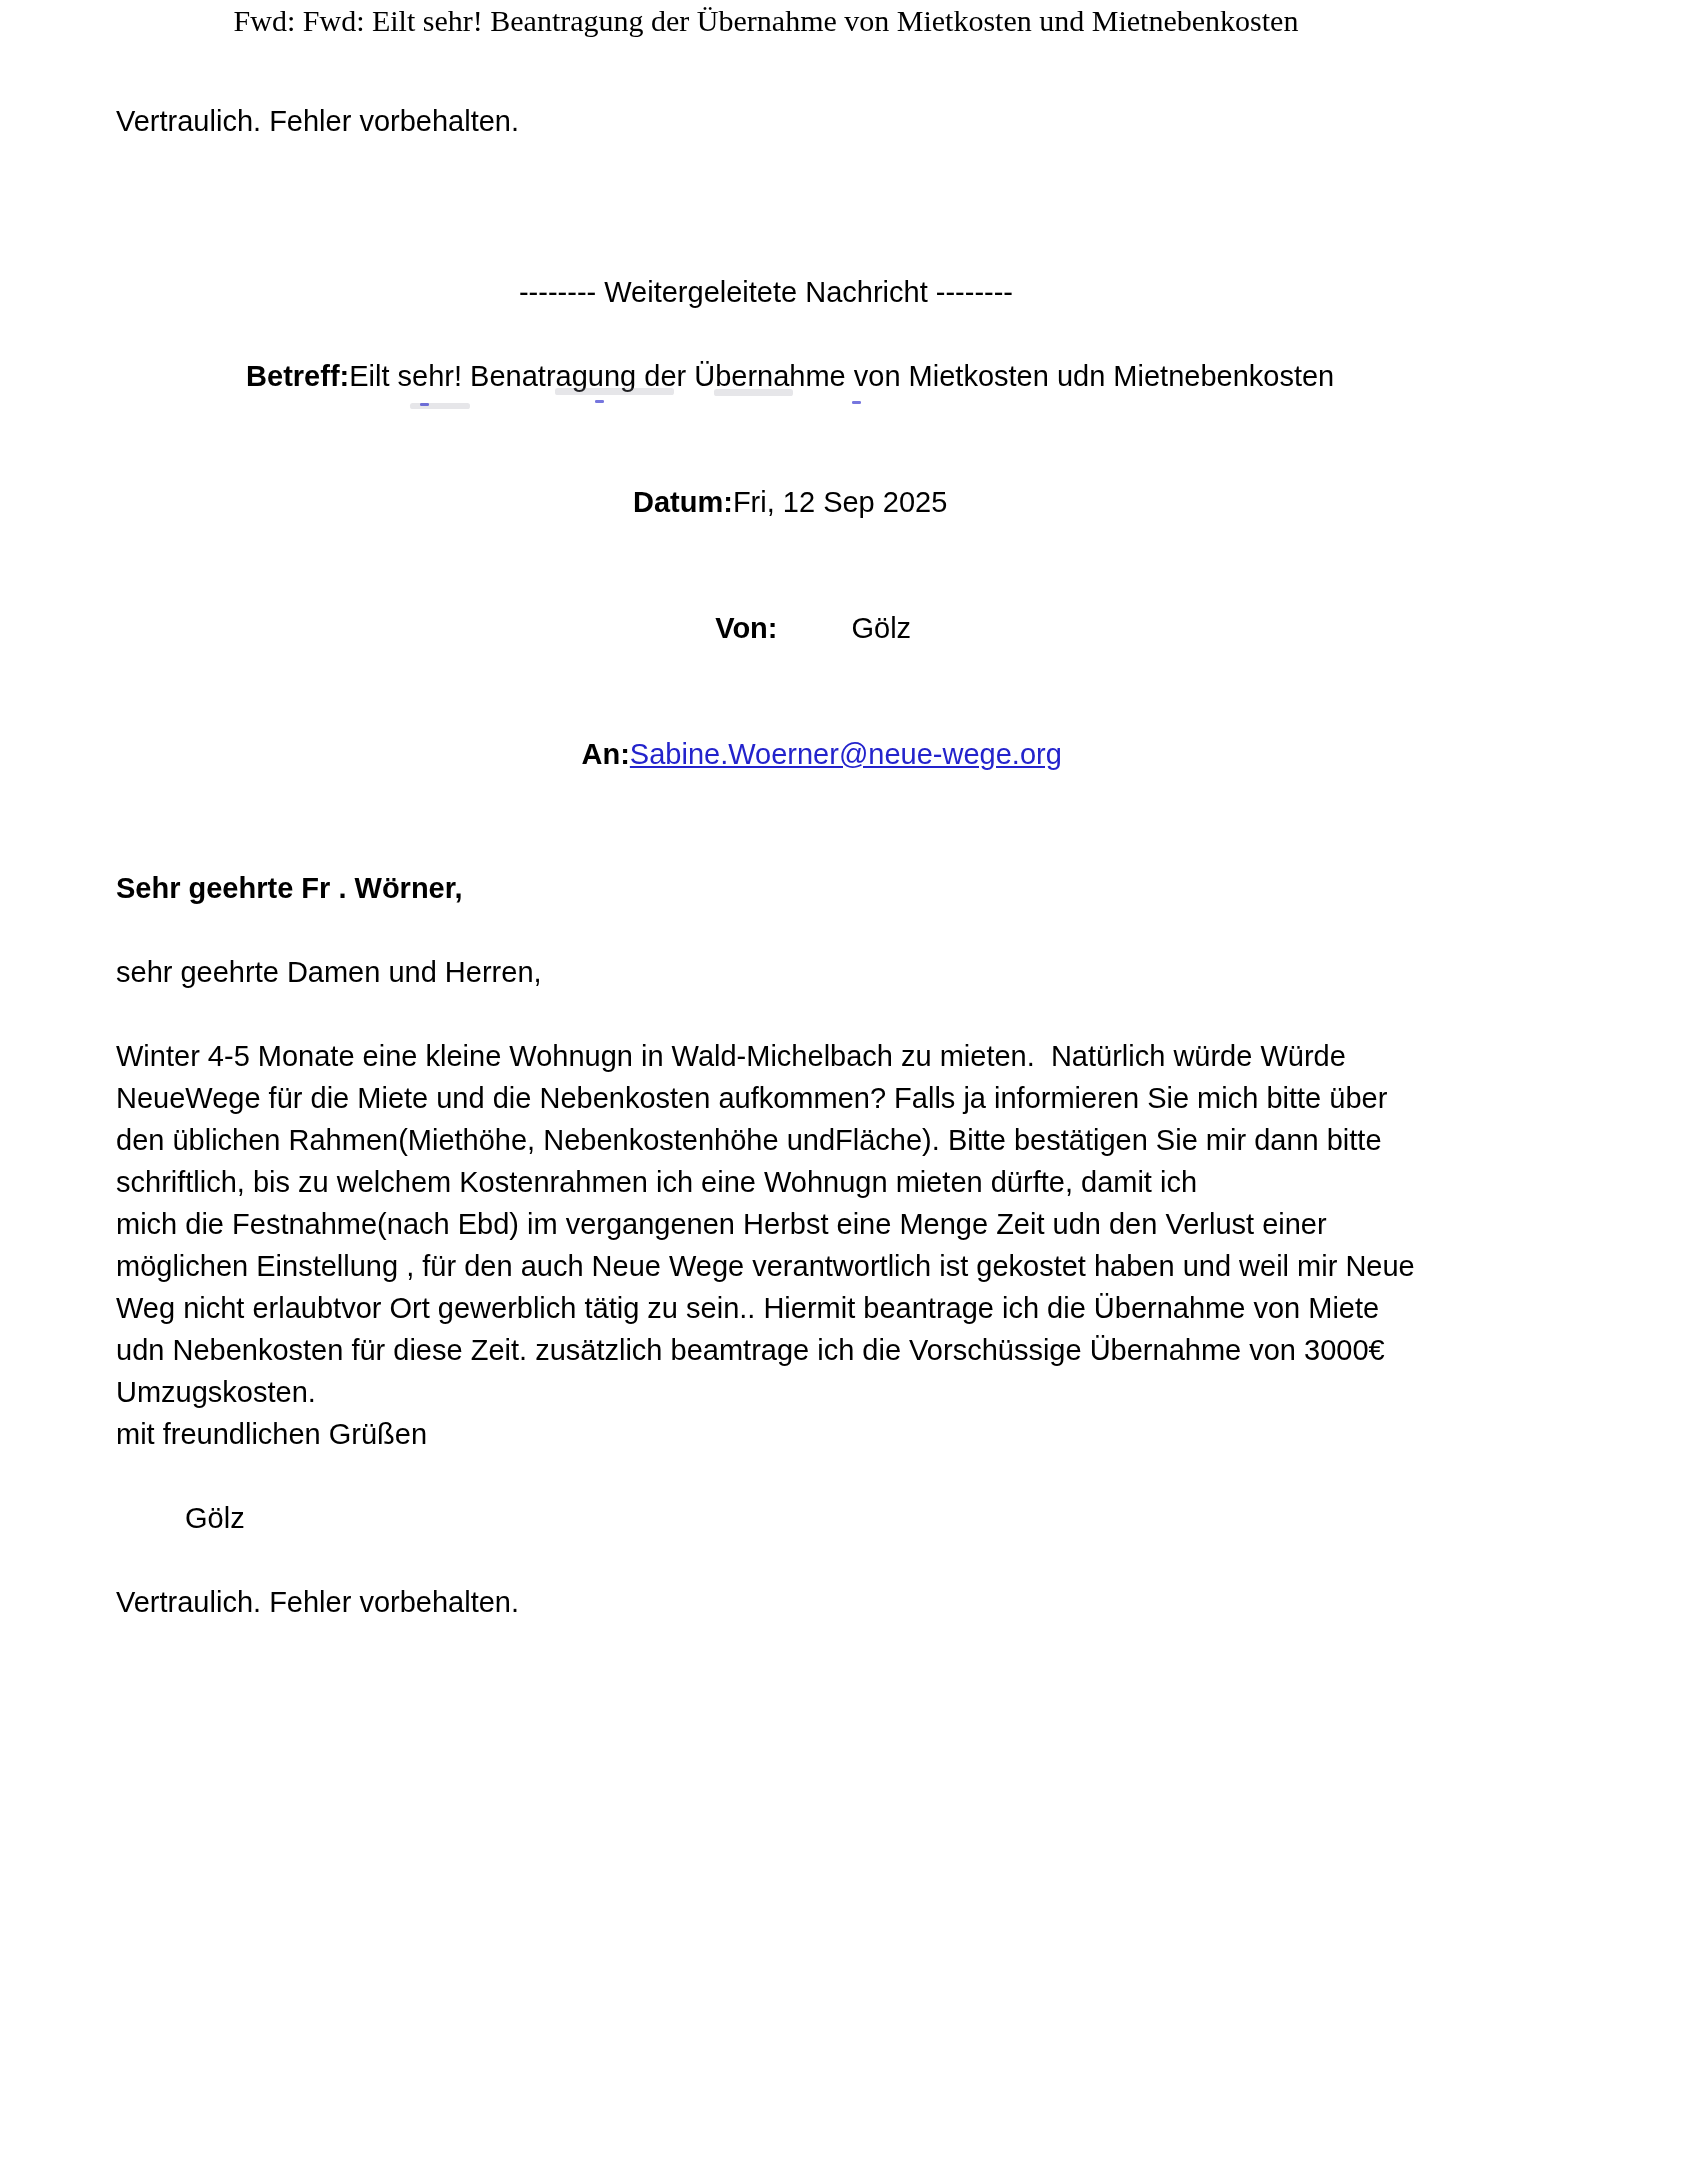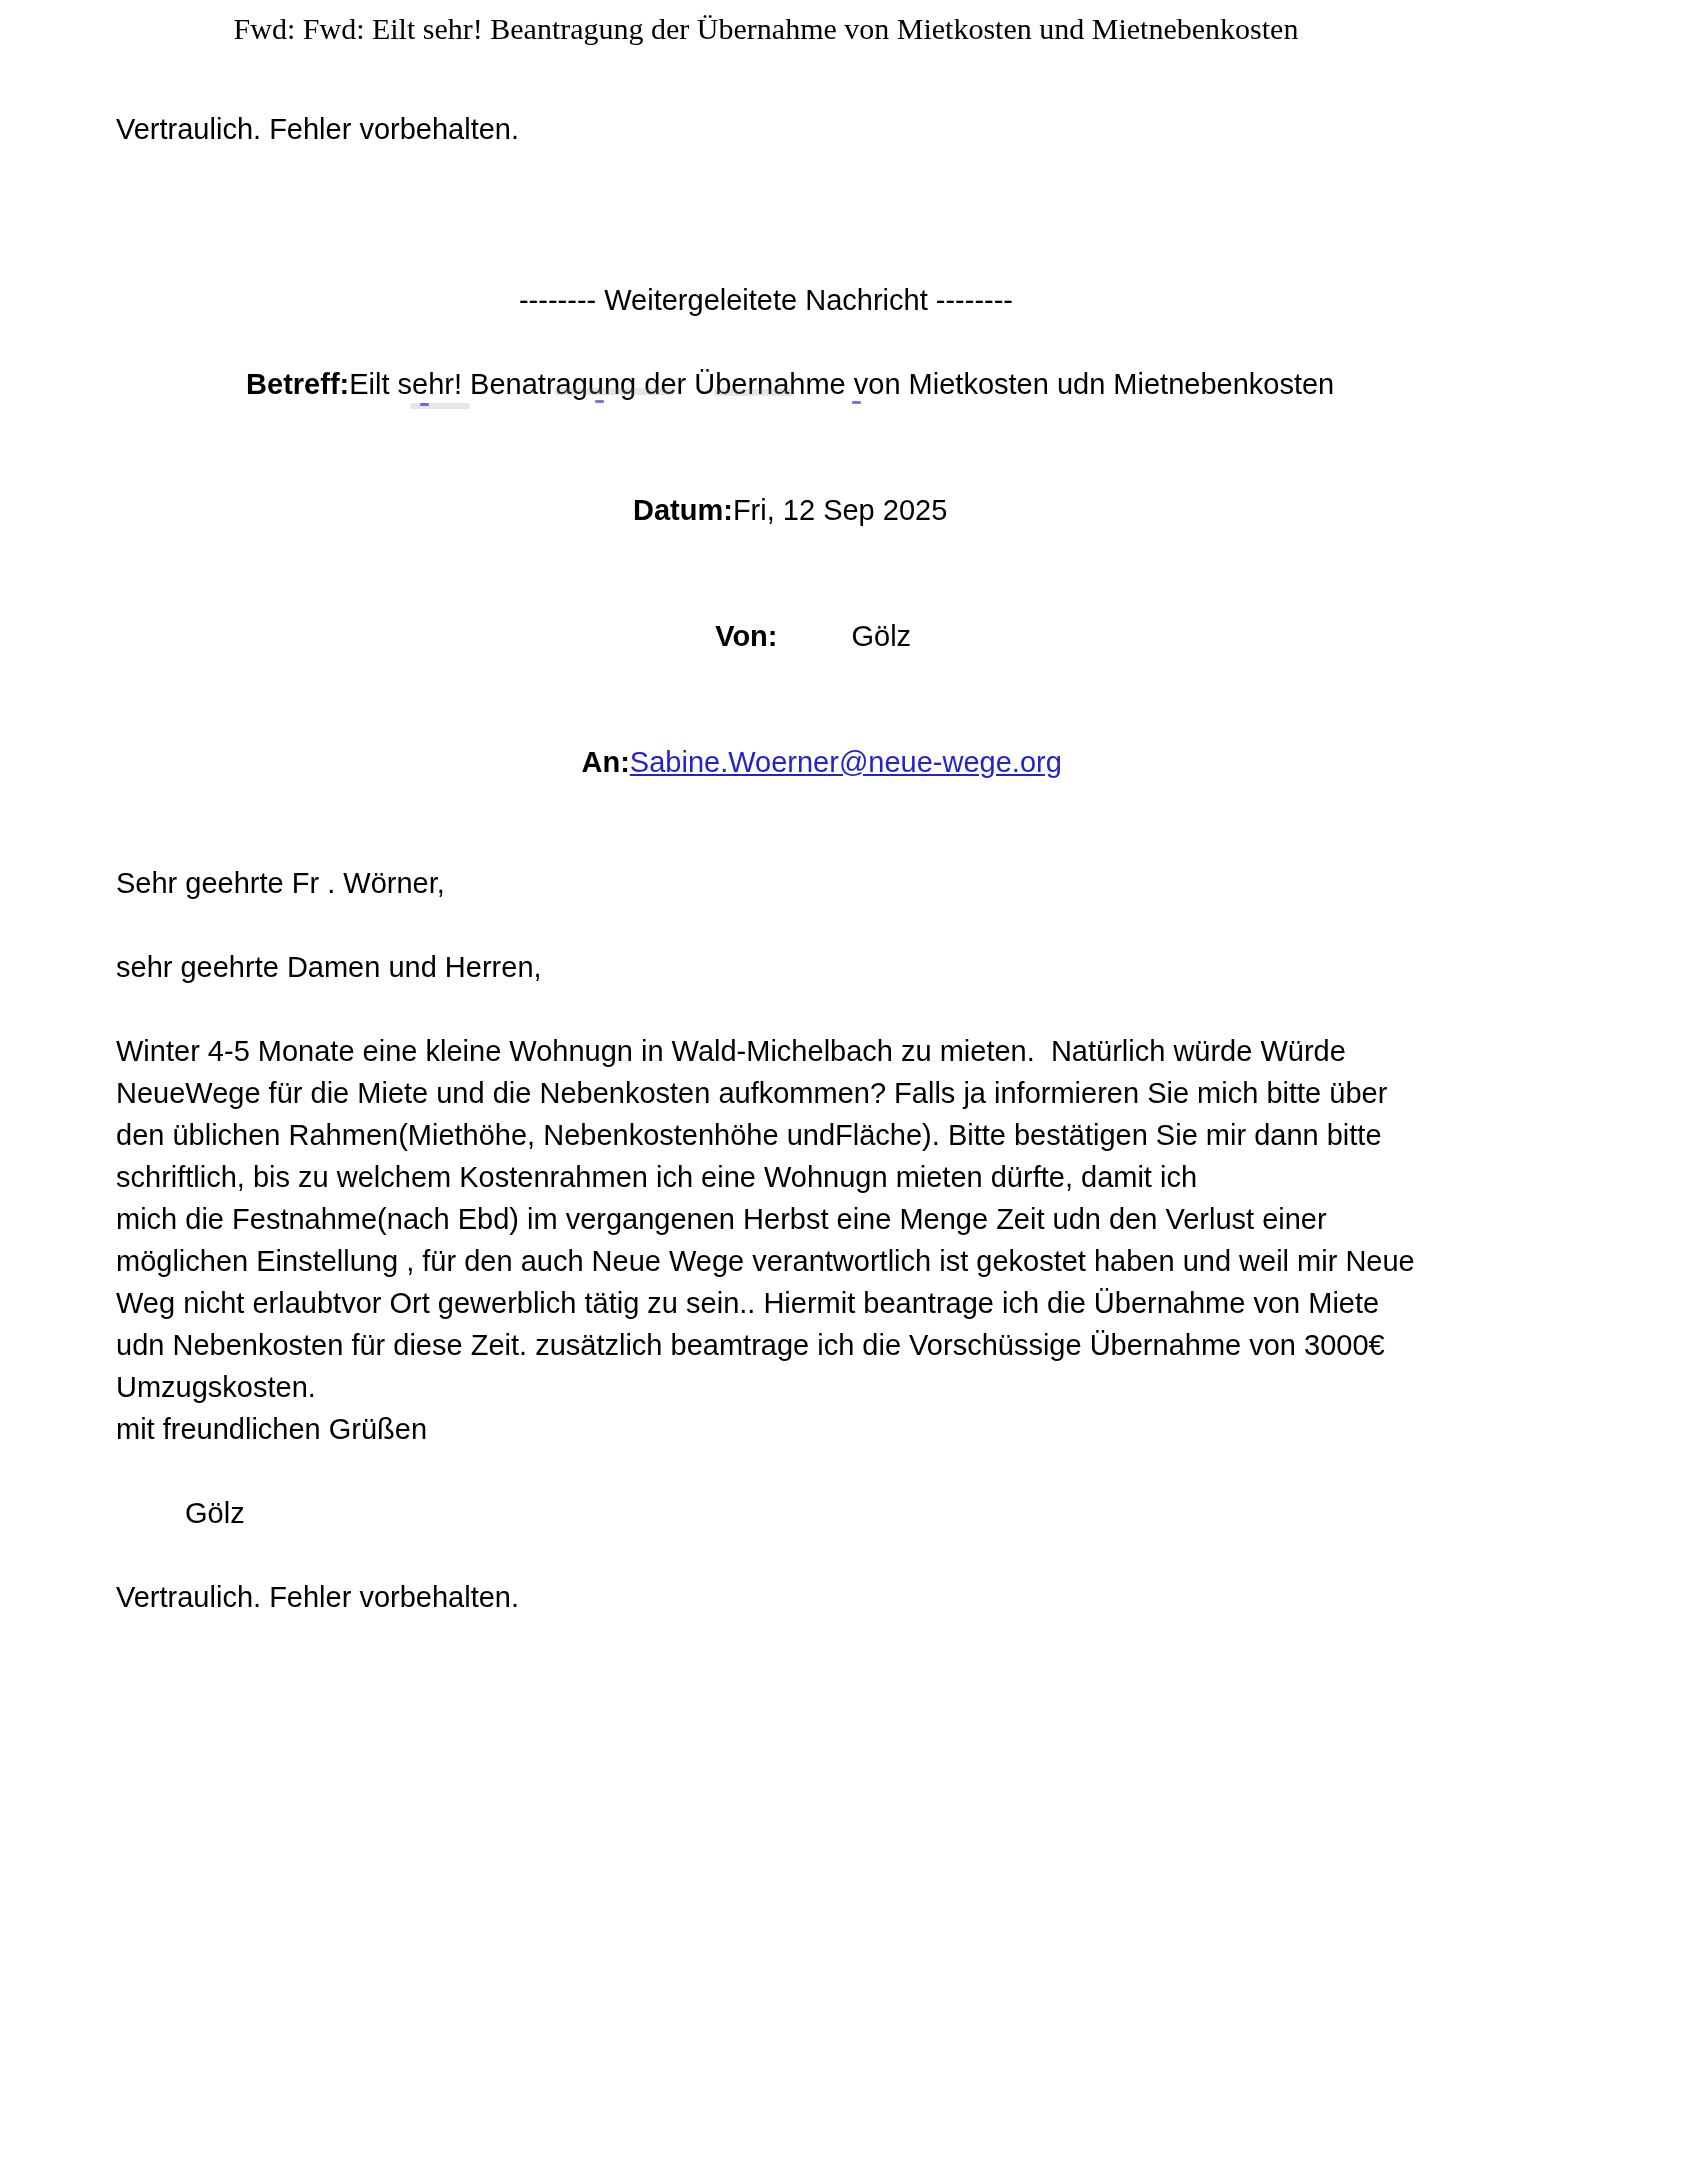--- a/index.html
+++ b/index.html
@@ -10,21 +10,21 @@
   .page {
     position: relative;
     width: 1509px;
     height: 2183px;
     background: #ffffff;
     color: #000000;
     font-family: "Liberation Sans", sans-serif;
     font-size: 29px;
     line-height: 42px;
     box-sizing: border-box;
-    padding: 10px 93px 0 116px;
+    padding: 2px 93px 0 116px;
     overflow: hidden;
   }
   .doc-title {
     font-family: "Liberation Serif", serif;
     font-size: 30px;
     line-height: 37px;
     font-weight: 400;
     text-align: center;
     white-space: pre;
     margin: 0 0 61px 0;
@@ -39,21 +39,21 @@
   .from-line { padding-left: 46px; }
   .from-value { margin-left: 74px; }
   .to-line { padding-left: 63px; }
   .email-link {
     color: #2323cc;
     text-decoration: underline;
     text-decoration-color: #2323cc;
     cursor: pointer;
     margin-top: 29px;
   }
-  .greeting-1 { margin-top: 37px; }
+  .greeting-1 { margin-top: 50px; font-weight: bold; }
   .greeting-2 { margin-top: 42px; }
   .body-paragraph { margin-top: 42px; }
   .closing { }
   .signature { margin-top: 42px; padding-left: 69px; }
   .disclaimer-bottom { margin-top: 42px; }
 
   
   .redaction-remnant {
     position: absolute;
     left: 370px;

